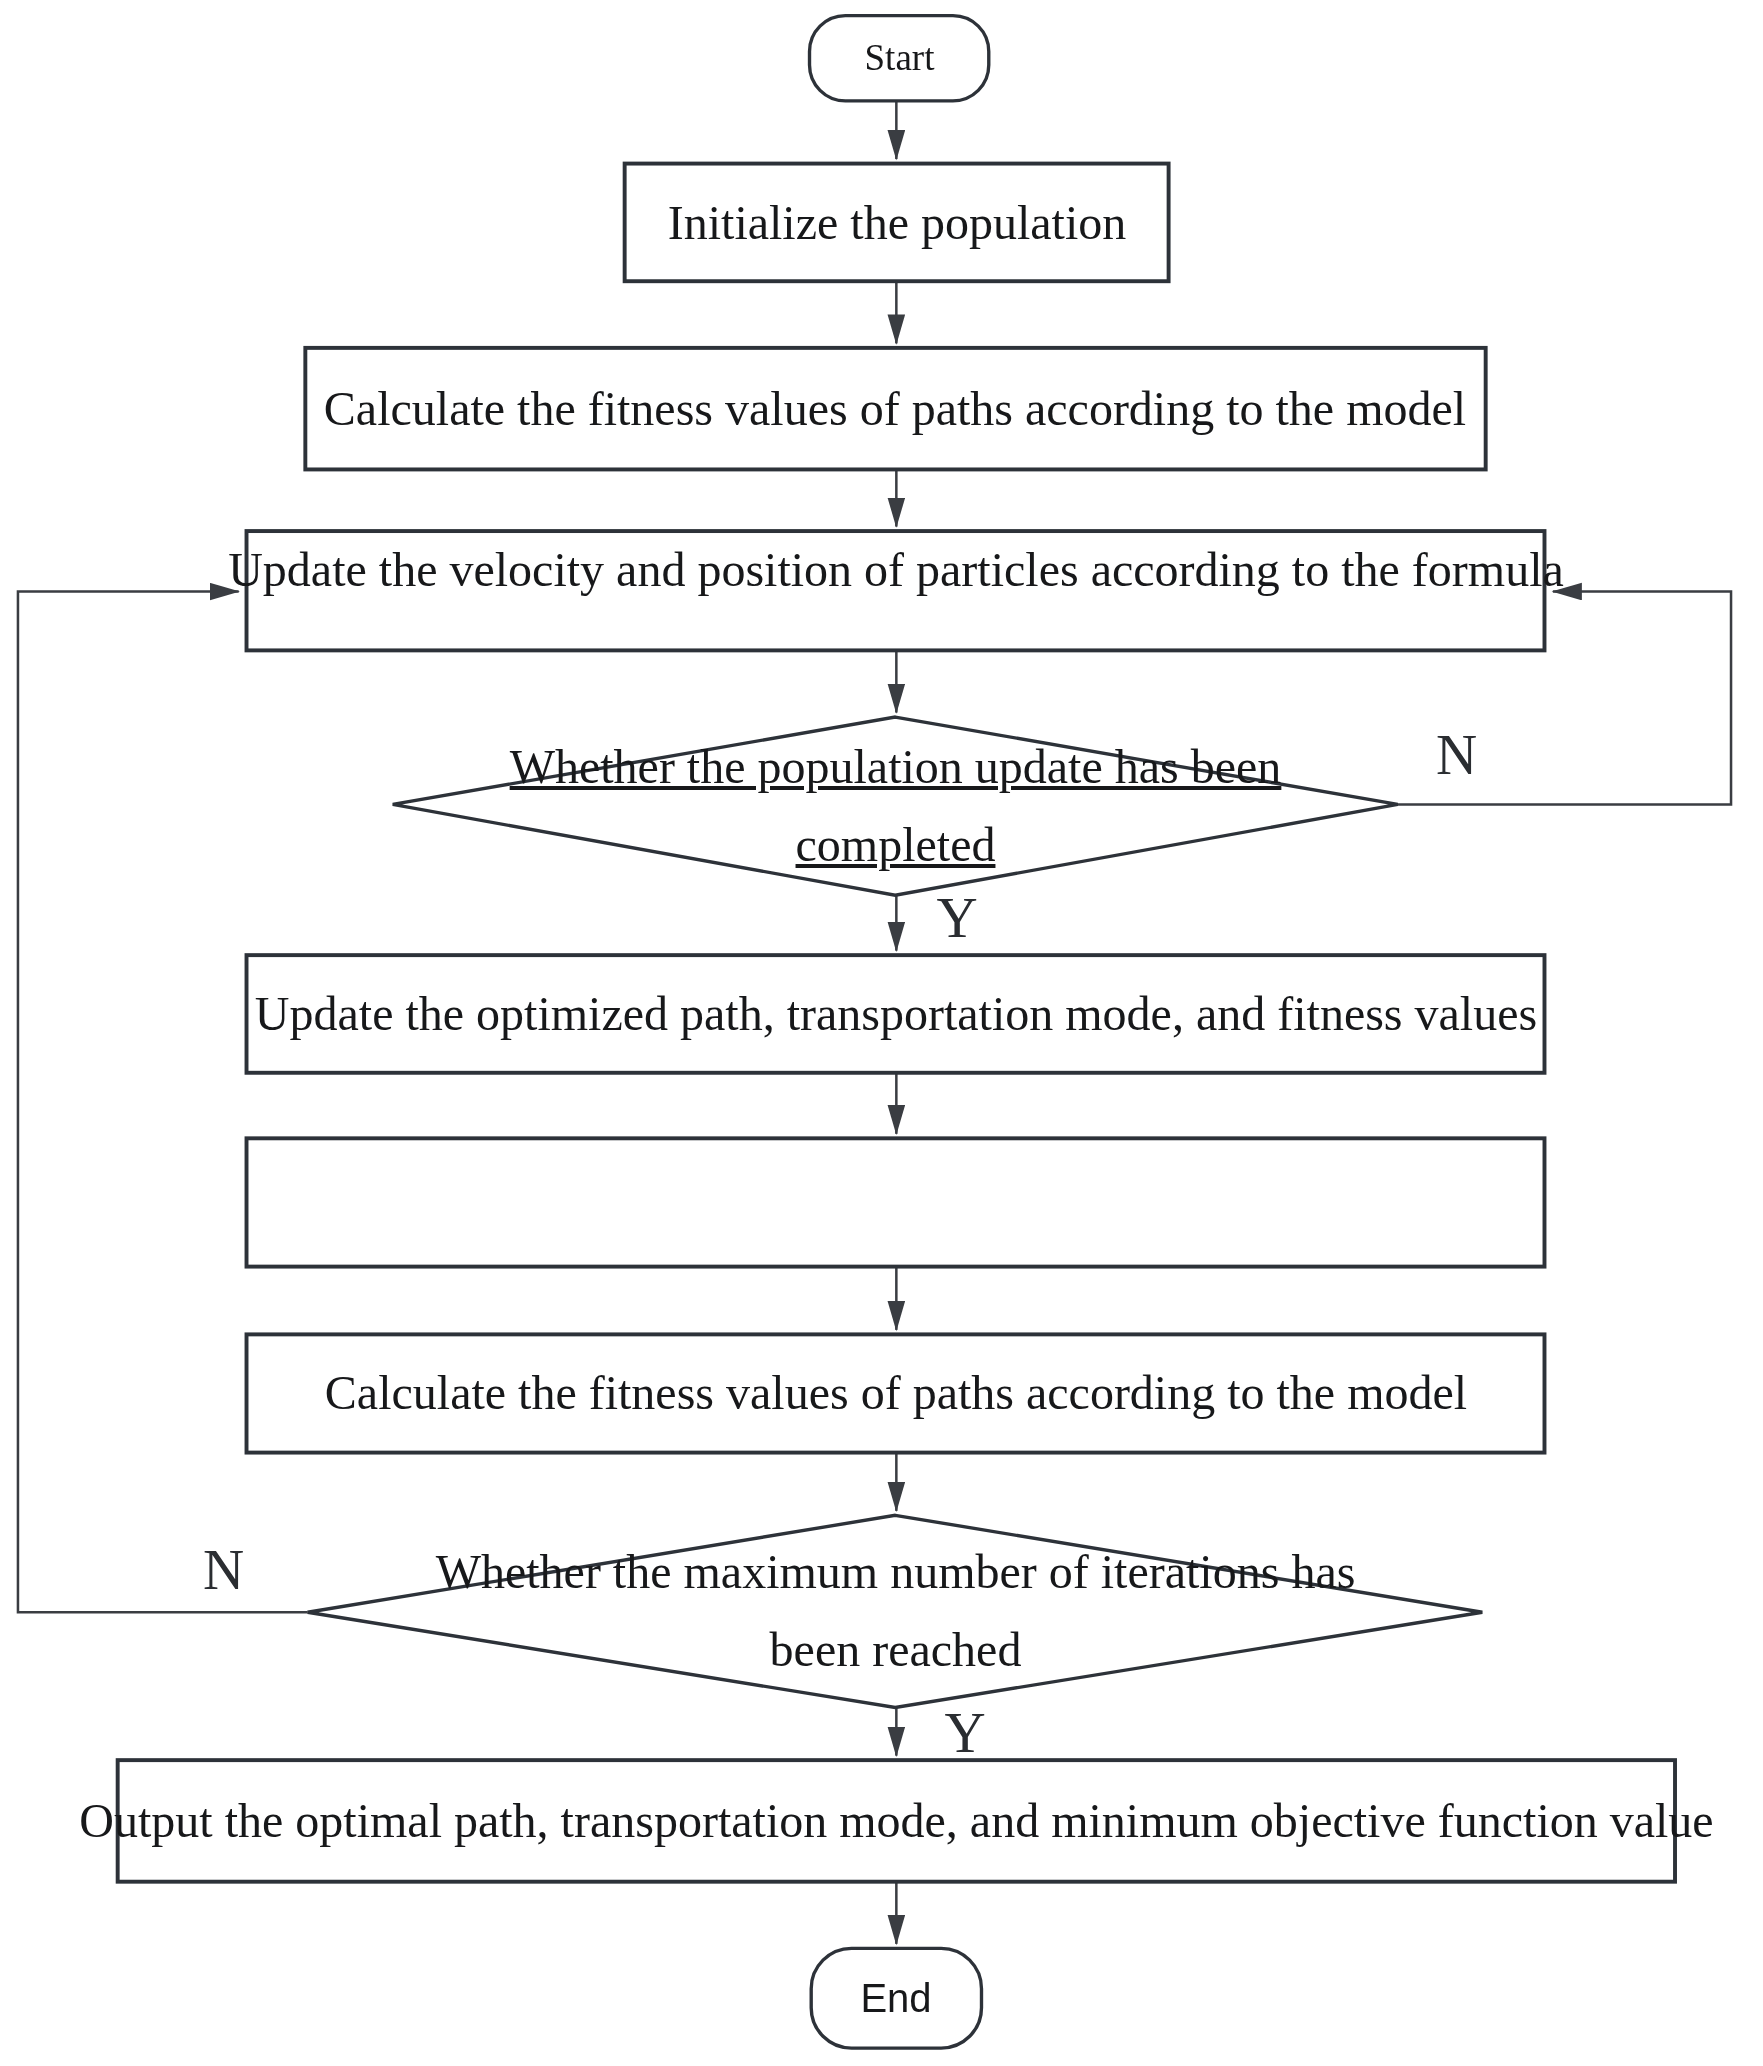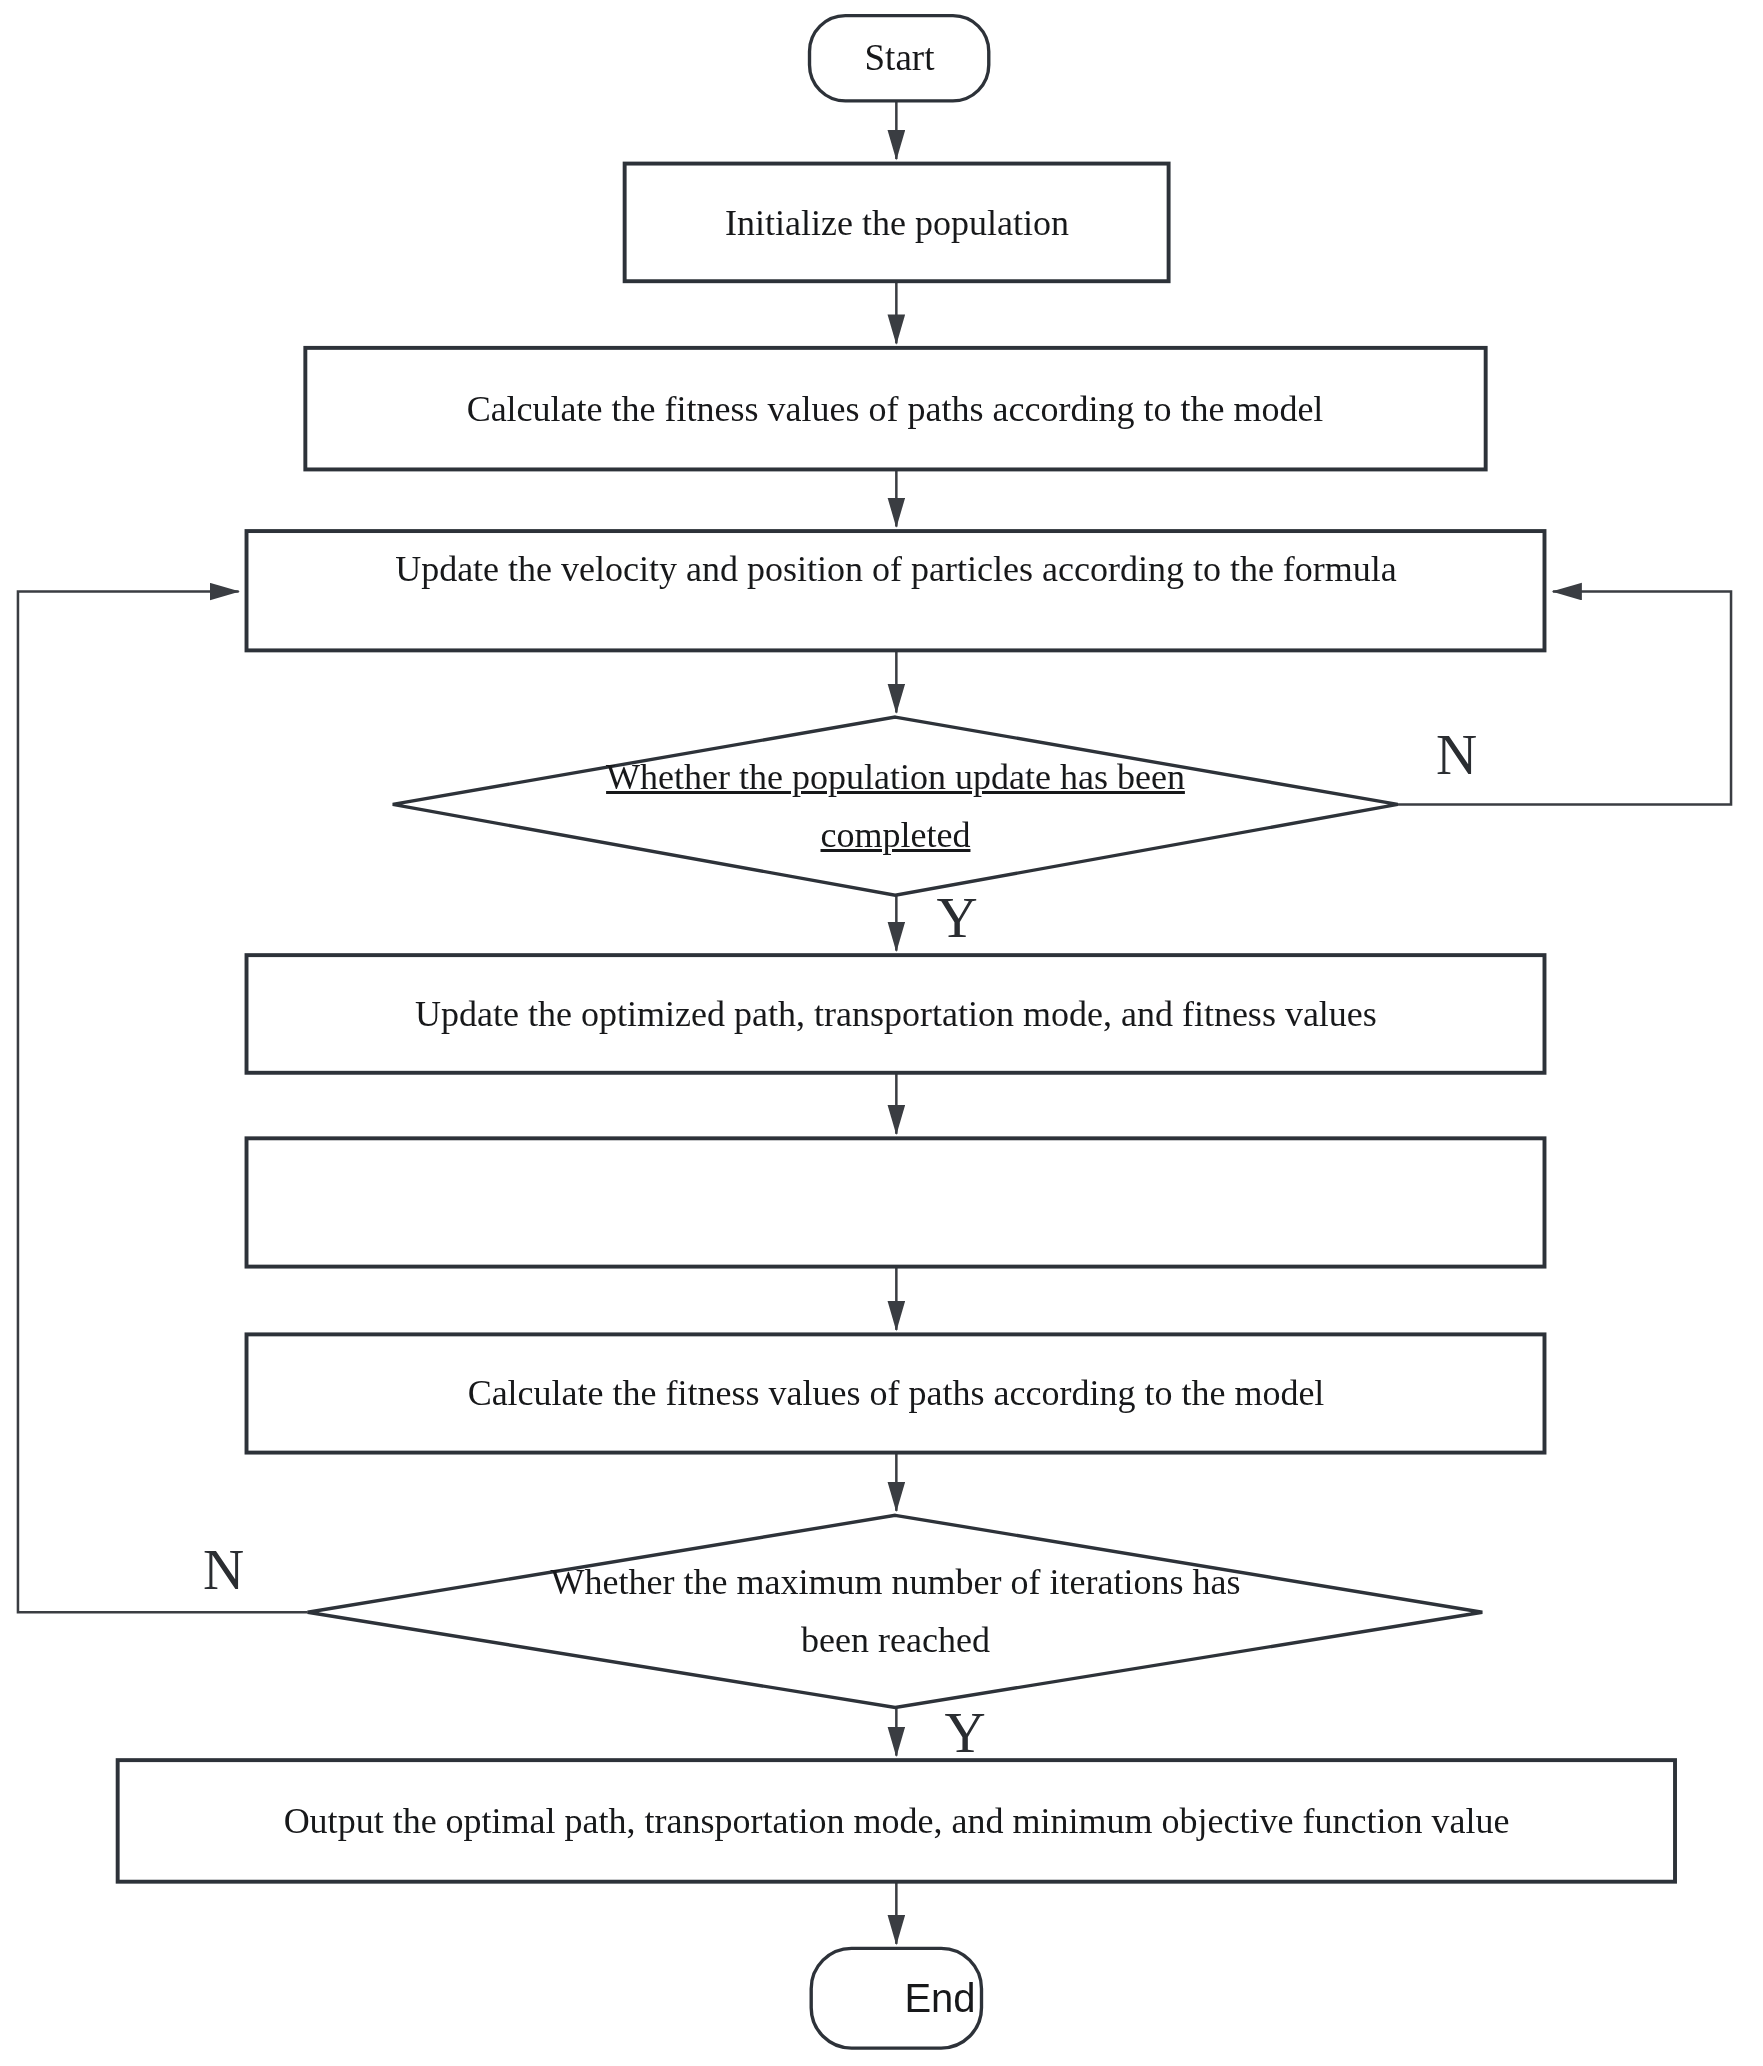--- a/index.html
+++ b/index.html
@@ -35,21 +35,21 @@
     stroke: var(--line-color, #3a3d42);
     stroke-width: 4.5;
   }
   .node-label {
     position: absolute;
     display: flex;
     flex-direction: column;
     align-items: center;
     justify-content: center;
     text-align: center;
-    font-size: 36px;
+    font-size: 48px;
     line-height: 1.62;
     color: var(--text-color, #17181a);
     pointer-events: none;
   }
   .node-label .tline {
     white-space: nowrap;
   }
   .start-label {
     font-size: 37px;
   }
@@ -138,21 +138,21 @@
 
   <div class="node-label" style="left:308px; top:1515px; width:1175px; height:192px;">
     <div class="tline">Whether the maximum number of iterations has</div>
     <div class="tline">been reached</div>
   </div>
 
   <div class="node-label" style="left:118px; top:1760px; width:1557px; height:122px;">
     <div class="tline">Output the optimal path, transportation mode, and minimum objective function value</div>
   </div>
 
-  <div class="node-label end-label" style="left:811px; top:1948px; width:170px; height:100px;padding-left:44px;">
+  <div class="node-label end-label" style="left:811px; top:1948px; width:170px; height:100px;">
     <div class="tline">End</div>
   </div>
 
   <div class="edge-label" style="left:926px; top:886px; width:62px; height:63px;">Y</div>
 
   <div class="edge-label" style="left:1422px; top:722px; width:69px; height:64px;">N</div>
 
   <div class="edge-label" style="left:189px; top:1537px; width:69px; height:64px;">N</div>
 
   <div class="edge-label" style="left:933px; top:1701px; width:64px; height:63px;">Y</div>

